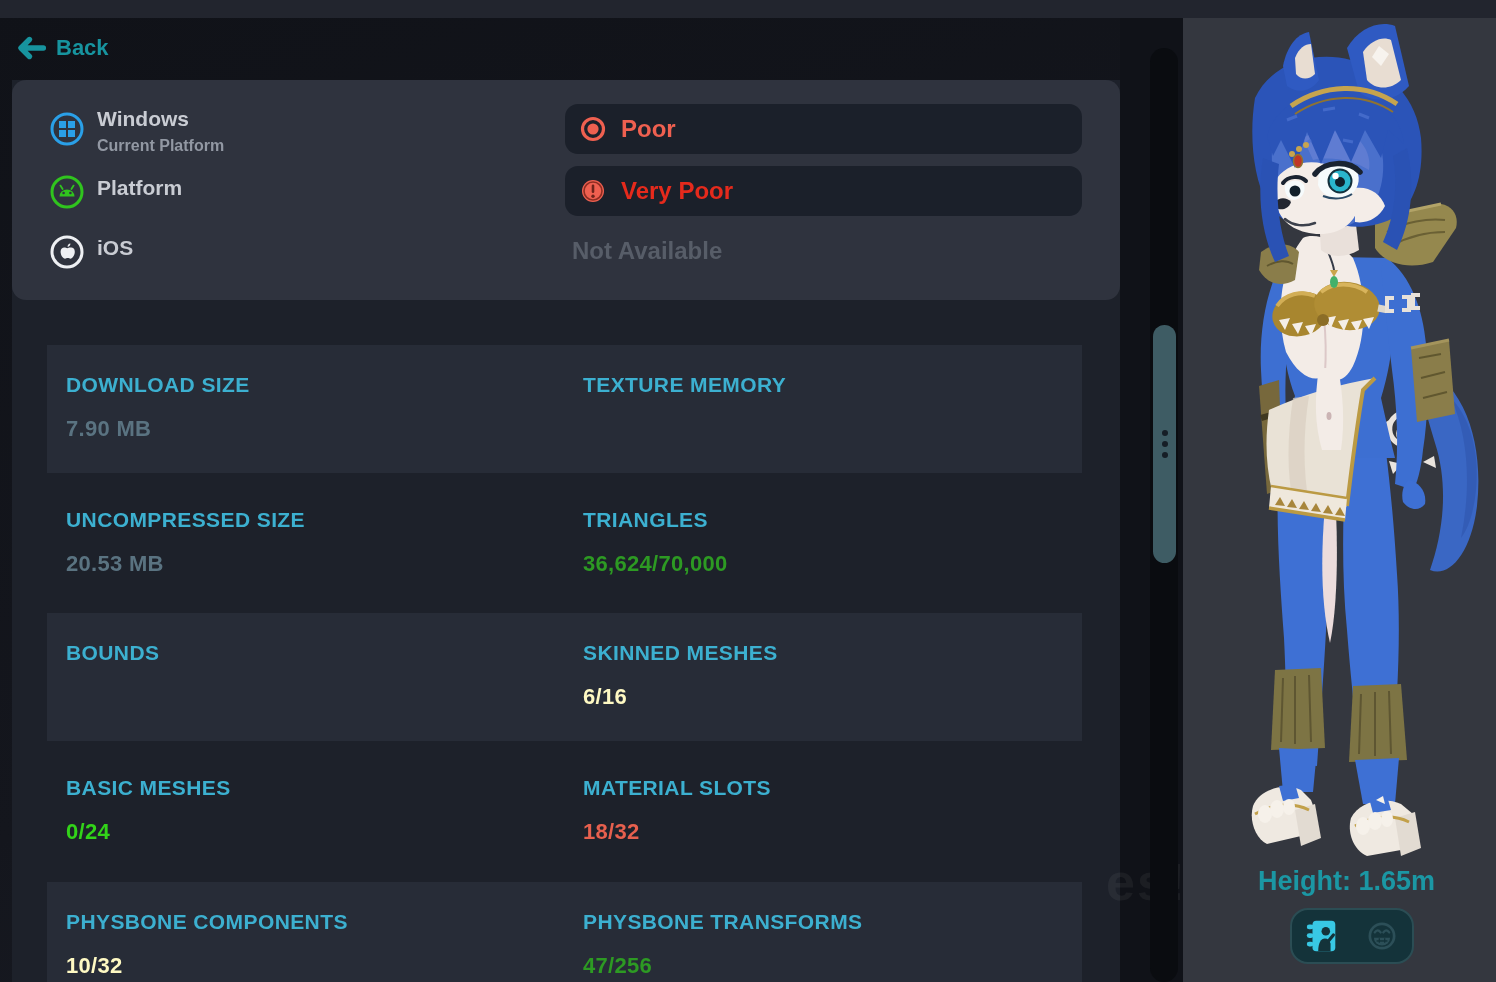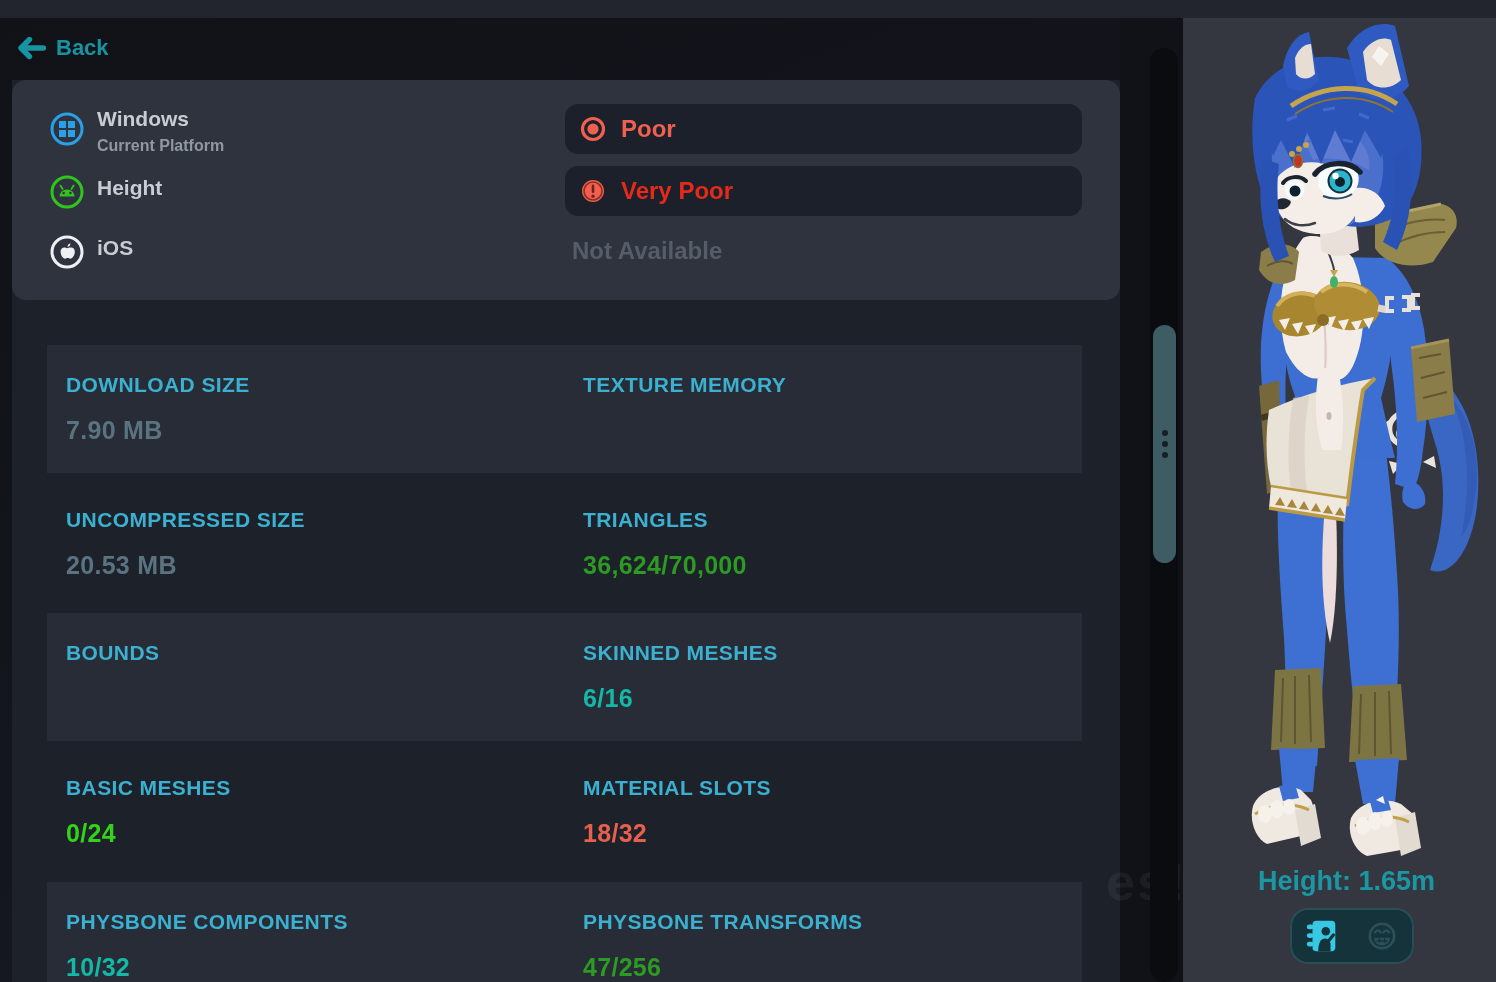--- a/index.html
+++ b/index.html
@@ -24,25 +24,25 @@
   .badge-text.poor{color:#ef6050;}
   .badge-text.verypoor{color:#e52a1c;}
   .na-text{position:absolute;left:560px;font-size:24px;font-weight:bold;color:#575d68;}
   
   .srow{position:absolute;left:47px;width:1035px;height:128px;}
   .srow.carded{background:#272c37;}
   .scell{position:absolute;top:0;height:100%;}
   .scell.c0{left:19px;}
   .scell.c1{left:536px;}
   .slabel{margin-top:28px;font-size:21px;font-weight:bold;color:#3cb0d0;letter-spacing:.4px;}
-  .svalue{margin-top:19px;font-size:25px;font-weight:bold;letter-spacing:.3px;}
+  .svalue{margin-top:19px;font-size:22px;font-weight:bold;letter-spacing:.3px;}
   .v-muted{color:#5a7381;}
   .v-green{color:#32d319;}
   .v-green2{color:#2d9a23;}
-  .v-amber{color:#14b8a6;}
+  .v-amber{color:#fef9c3;}
   .v-red{color:#e7604e;}
   
   .gutter{position:absolute;left:1120px;top:18px;width:63px;height:964px;background:#101218;}
   .groove{position:absolute;left:1150px;top:48px;width:28px;height:934px;background:#0a0c10;border-radius:14px;}
   .thumb{position:absolute;left:1153px;top:325px;width:23px;height:238px;background:#3e5c64;border-radius:12px;
          display:flex;flex-direction:column;align-items:center;justify-content:center;gap:5px;cursor:grab;}
   .thumb .dot{width:6px;height:6px;border-radius:50%;background:#161e26;}
   .watermark{position:absolute;left:1106px;top:852px;font-size:52px;font-weight:bold;
              color:rgba(255,255,255,0.05);letter-spacing:2px;pointer-events:none;}
   
@@ -88,21 +88,21 @@
       <span class="badge-text poor">Poor</span>
     </div>
 
     <svg class="plat-icon" style="top:95px" viewBox="0 0 34 34">
       <circle cx="17" cy="17" r="15" fill="none" stroke="#30c41e" stroke-width="3"></circle>
       <path d="M9.5,21.5 a7.5,7 0 0 1 15,0 z" fill="#30c41e"></path>
       <circle cx="13.6" cy="18" r="1.3" fill="#2f333e"></circle>
       <circle cx="20.4" cy="18" r="1.3" fill="#2f333e"></circle>
       <path d="M12.6,14 L10.4,10.6 M21.4,14 L23.6,10.6" stroke="#30c41e" stroke-width="1.8" stroke-linecap="round"></path>
     </svg>
-    <div class="plat-name" style="top:96px">Height</div>
+    <div class="plat-name" style="top:96px">Platform</div>
     <div class="badge" style="top:86px">
       <svg width="26" height="26" viewBox="0 0 26 26">
         <circle cx="13" cy="13" r="11" fill="#ef6050"></circle>
         <circle cx="13" cy="13" r="9" fill="none" stroke="#8f2d22" stroke-width="1.6"></circle>
         <rect x="11.7" y="6.5" width="2.6" height="8.5" rx="1.3" fill="#6e241b"></rect>
         <circle cx="13" cy="18.3" r="1.7" fill="#6e241b"></circle>
       </svg>
       <span class="badge-text verypoor">Very Poor</span>
     </div>
 

